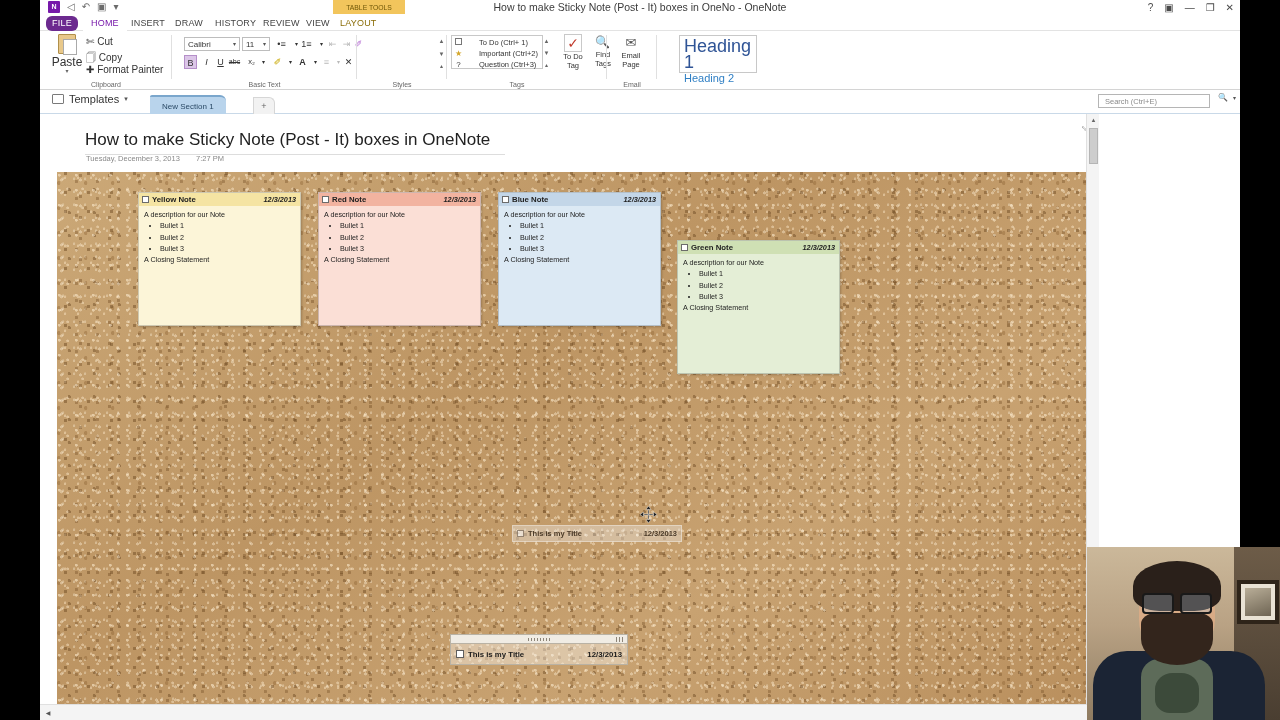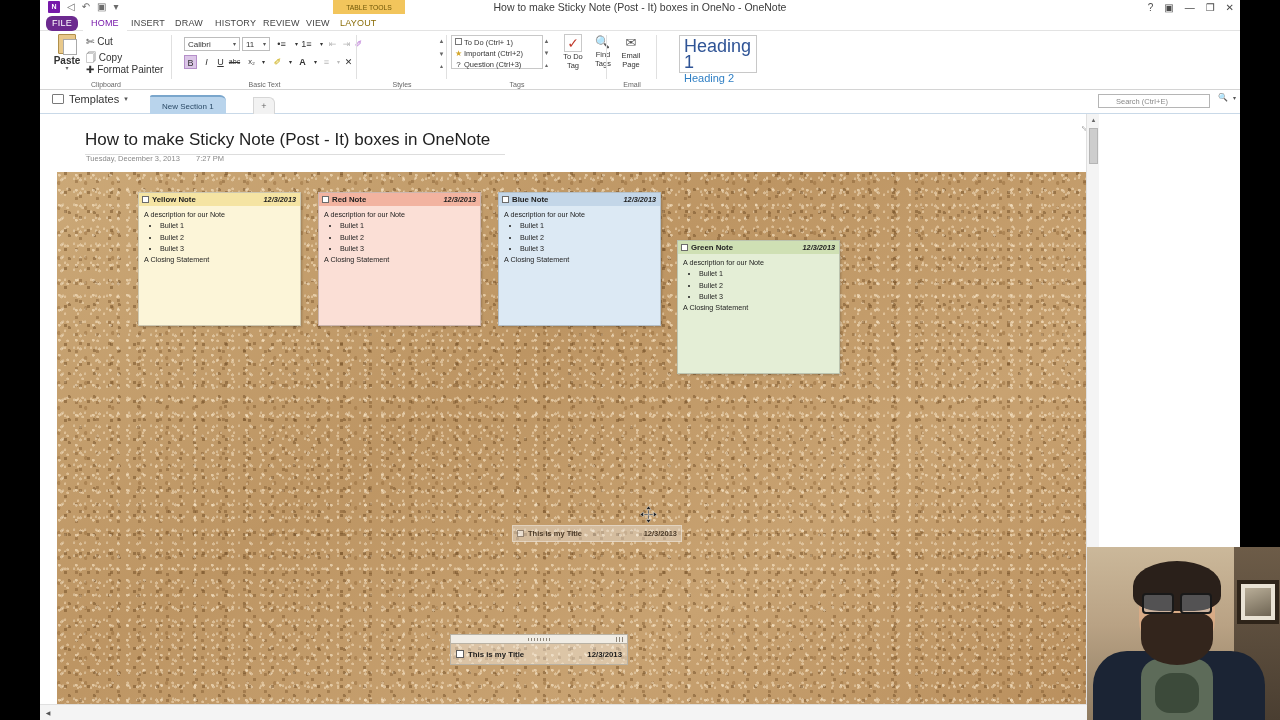--- a/index.html
+++ b/index.html
@@ -79,21 +79,21 @@
   
   .paste-btn { position: absolute; left: 10px; top: 3px; width: 34px; text-align: center; }
   .paste-ico {
     width: 18px; height: 20px; margin: 0 auto; background: #e8c88a;
     border: 1px solid #b08f4a; border-radius: 1px; position: relative;
   }
   .paste-ico:after {
     content:''; position:absolute; left:4px; top:4px; width:12px; height:14px;
     background:#fff; border:1px solid #aaa;
   }
-  .paste-lbl { font-size: 10px; color: #333; margin-top: 1px; font-weight: bold; }
+  .paste-lbl { font-size: 12px; color: #333; margin-top: 1px; }
   .paste-car { font-size: 6px; color: #666; line-height: 5px; }
   .cb-item { position: absolute; left: 46px; font-size: 10px; color: #333; white-space: nowrap; }
 
   
   .fontbox, .sizebox {
     position: absolute; height: 14px; border: 1px solid #bdbdbd; background: #fff;
     font-size: 8px; color: #333; line-height: 13px; padding-left: 3px;
   }
   .dd-car { position: absolute; right: 3px; top: 0; font-size: 6px; color: #555; }
   .tbtn {
@@ -111,21 +111,21 @@
   .h1 { font-size: 18px; color: #2f5496; line-height: 16px; }
   .h2 { font-size: 11px; color: #2f7fc4; line-height: 16px; }
   .gal-car { position: absolute; right: 1px; top: 4px; width: 9px; font-size: 6px;
              color: #666; text-align: center; line-height: 10px; }
 
   
   .tagbox {
     position: absolute; left: 411px; top: 4px; width: 92px; height: 34px;
     border: 1px solid #c8c8c8; background: #fff; padding: 1px 2px;
   }
-  .tagrow { display: flex; align-items: center; gap: 1px; height: 11px; font-size: 7.5px; color: #333; }
+  .tagrow { display: flex; align-items: center; gap: 16px; height: 11px; font-size: 7.5px; color: #333; }
   .tagrow .gl { width: 9px; text-align: center; font-size: 8px; }
   .chk-mini { width: 7px; height: 7px; border: 1px solid #777; display: inline-block; }
 
   .bigbtn { position: absolute; top: 3px; width: 26px; text-align: center; }
   .bigbtn .bl { font-size: 7.5px; color: #333; line-height: 9px; }
 
   
   .navbar {
     position: absolute; left: 0; top: 90px; width: 1200px; height: 24px;
     background: #fff; border-bottom: 1px solid #c9d9e8;
@@ -142,21 +142,21 @@
   }
   .addsec {
     position: absolute; top: 7px; left: 213px; width: 22px; height: 17px;
     background: #f2f2f2; border: 1px solid #d6d6d6; border-bottom: none;
     border-top-right-radius: 6px; font-size: 9px; color: #666;
     text-align: center; line-height: 16px;
   }
   .searchbox {
     position: absolute; right: 30px; top: 4px; width: 112px; height: 14px;
     border: 1px solid #b5b5b5; background: #fff;
-    font-size: 7.5px; color: #8a8a8a; line-height: 13px; padding-left: 17px;
+    font-size: 7.5px; color: #8a8a8a; line-height: 13px; padding-left: 6px;
   }
   .search-ic { position: absolute; right: 12px; top: 3px; font-size: 8px; color: #555; }
   .search-car { position: absolute; right: 4px; top: 4px; font-size: 6px; color: #555; }
 
   
   .pagearea {
     position: absolute; left: 0; top: 114px; width: 1060px; height: 596px;
     background: #fff; overflow: hidden;
   }
   .pg-title {

